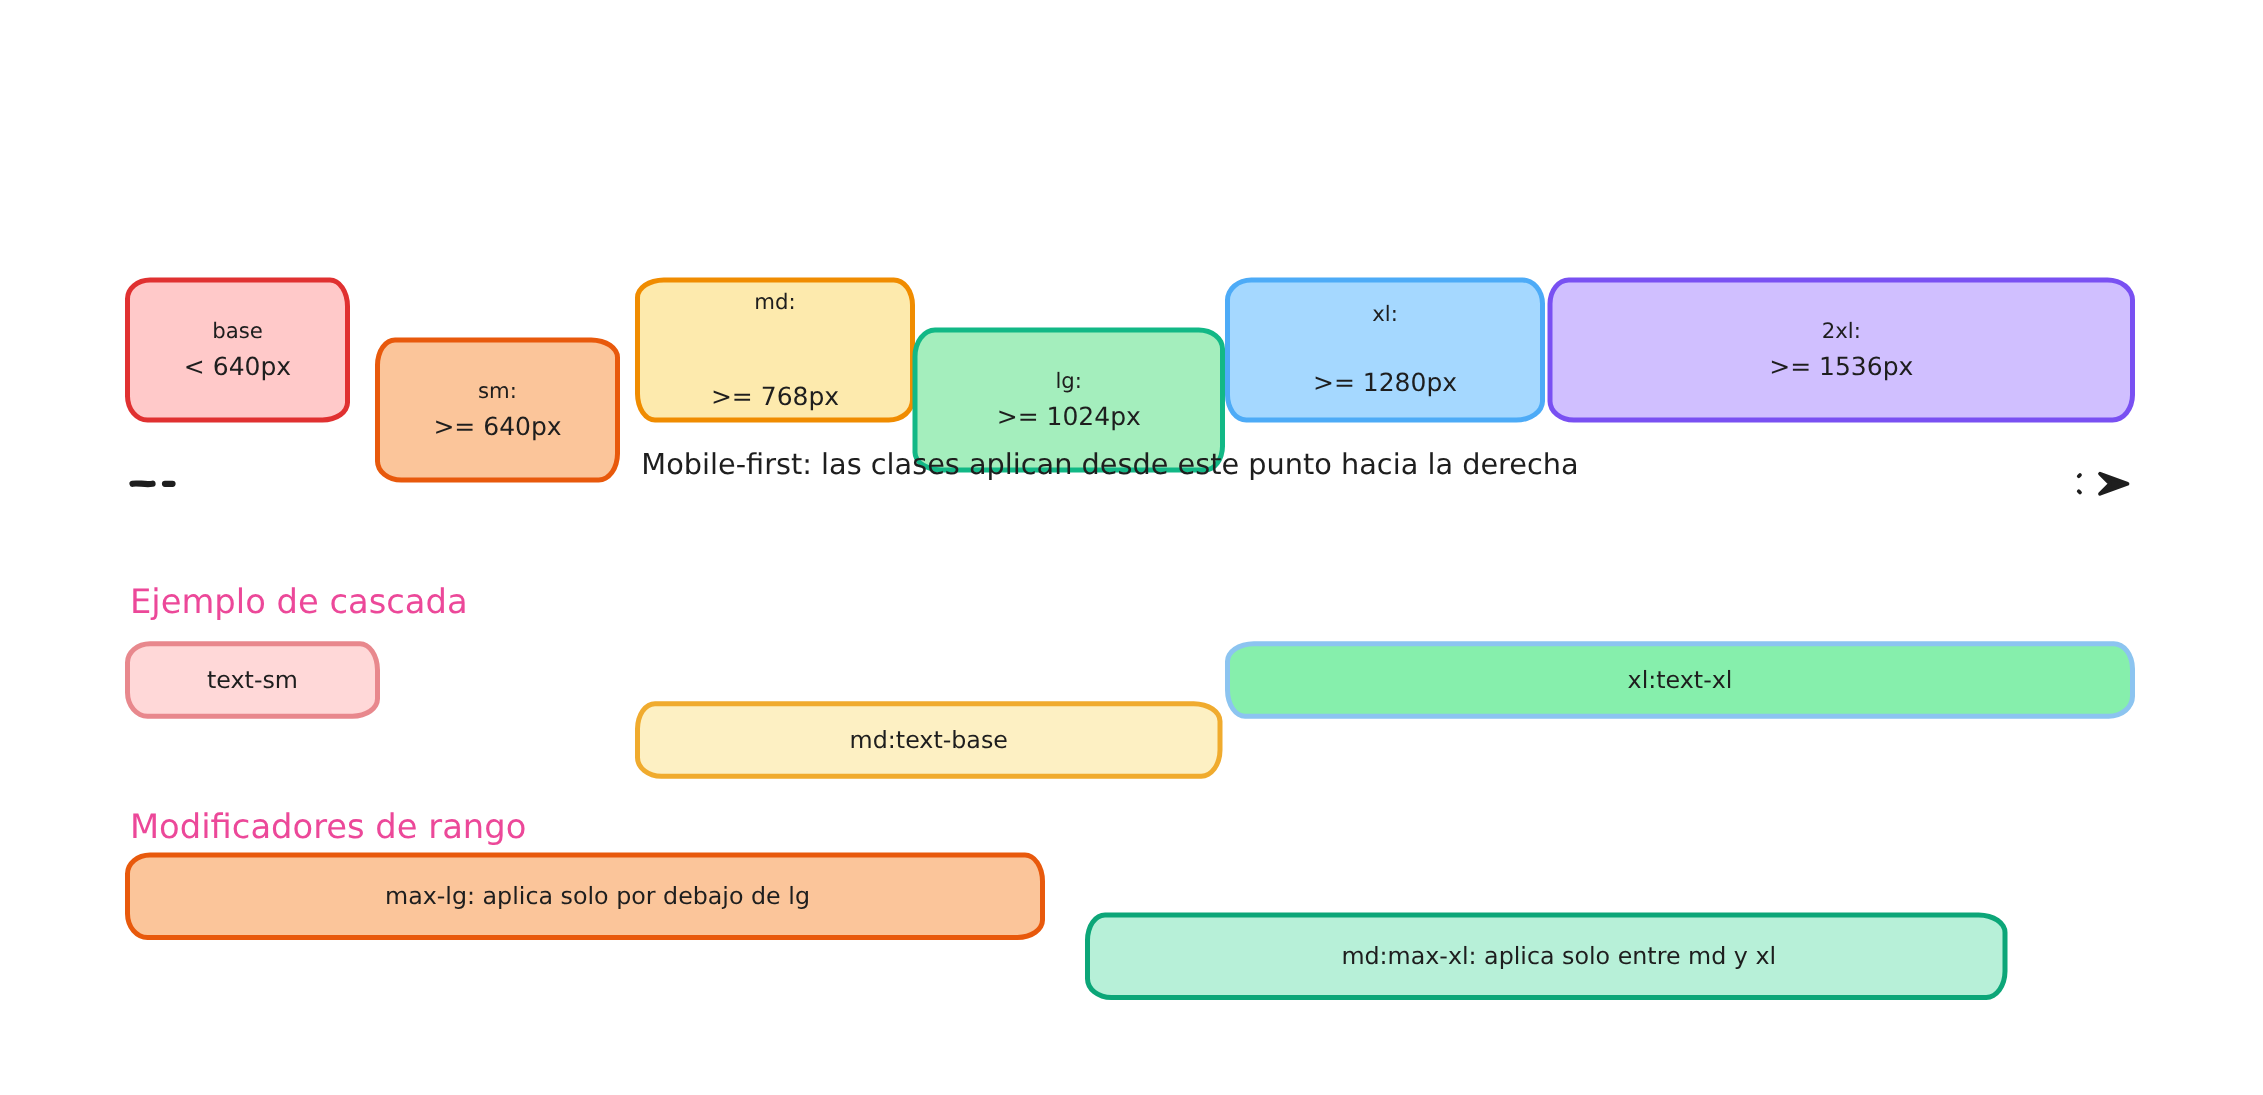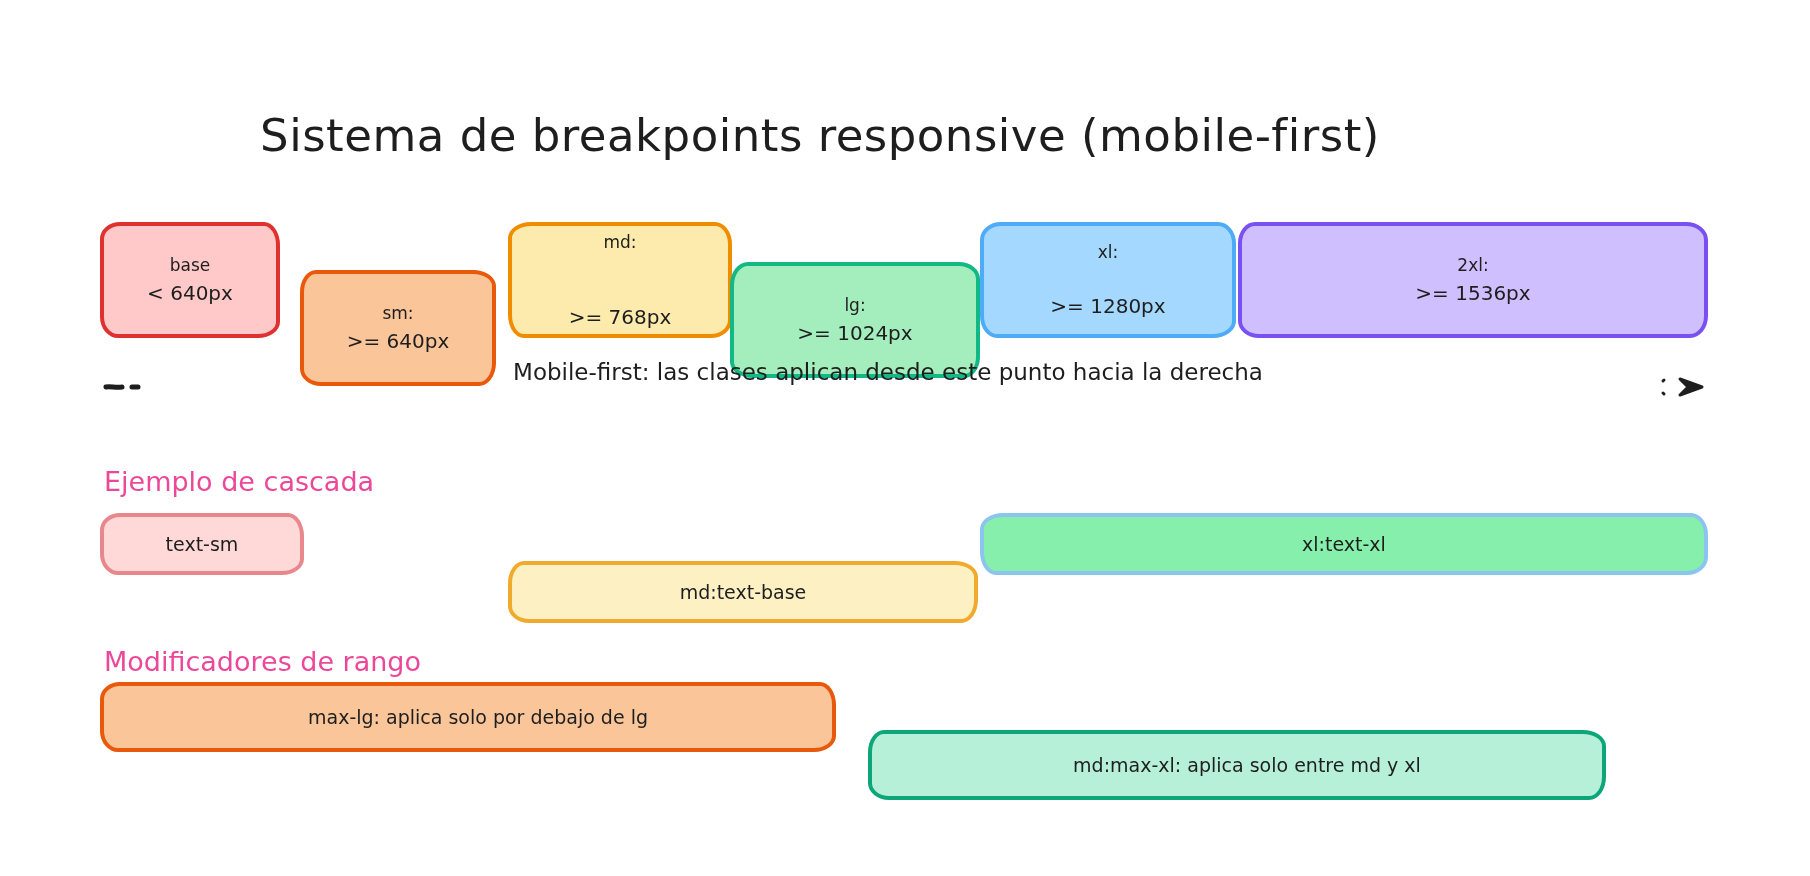--- a/index.html
+++ b/index.html
@@ -101,21 +101,20 @@
   .w3 { border-radius: 23px 17px 21px 16px / 16px 22px 18px 23px; gap: 47px; }
   .w4 { border-radius: 18px 21px 16px 23px / 23px 17px 21px 16px; }
   .w5 { border-radius: 21px 18px 23px 17px / 18px 21px 17px 22px; }
   .w6 { border-radius: 17px 22px 18px 21px / 21px 18px 22px 17px; }
 </style>
 </head>
 <body>
 
 <div class="stage">
 
-  <div id="page-title">Sistema de breakpoints responsive (mobile-first)</div>
 
   <div id="breakpoint-strip">
       <div class="rbox bp w1" style="left: 100px; width: 180px; background: rgb(255, 201, 201); border-color: rgb(224, 49, 49);">
         <div class="l1">base</div>
         <div class="l2">&lt; 640px</div>
       </div>
       <div class="rbox bp w2" style="left: 300px; width: 196px; background: rgb(251, 197, 154); border-color: rgb(232, 89, 12);">
         <div class="l1">sm:</div>
         <div class="l2">&gt;= 640px</div>
       </div>

